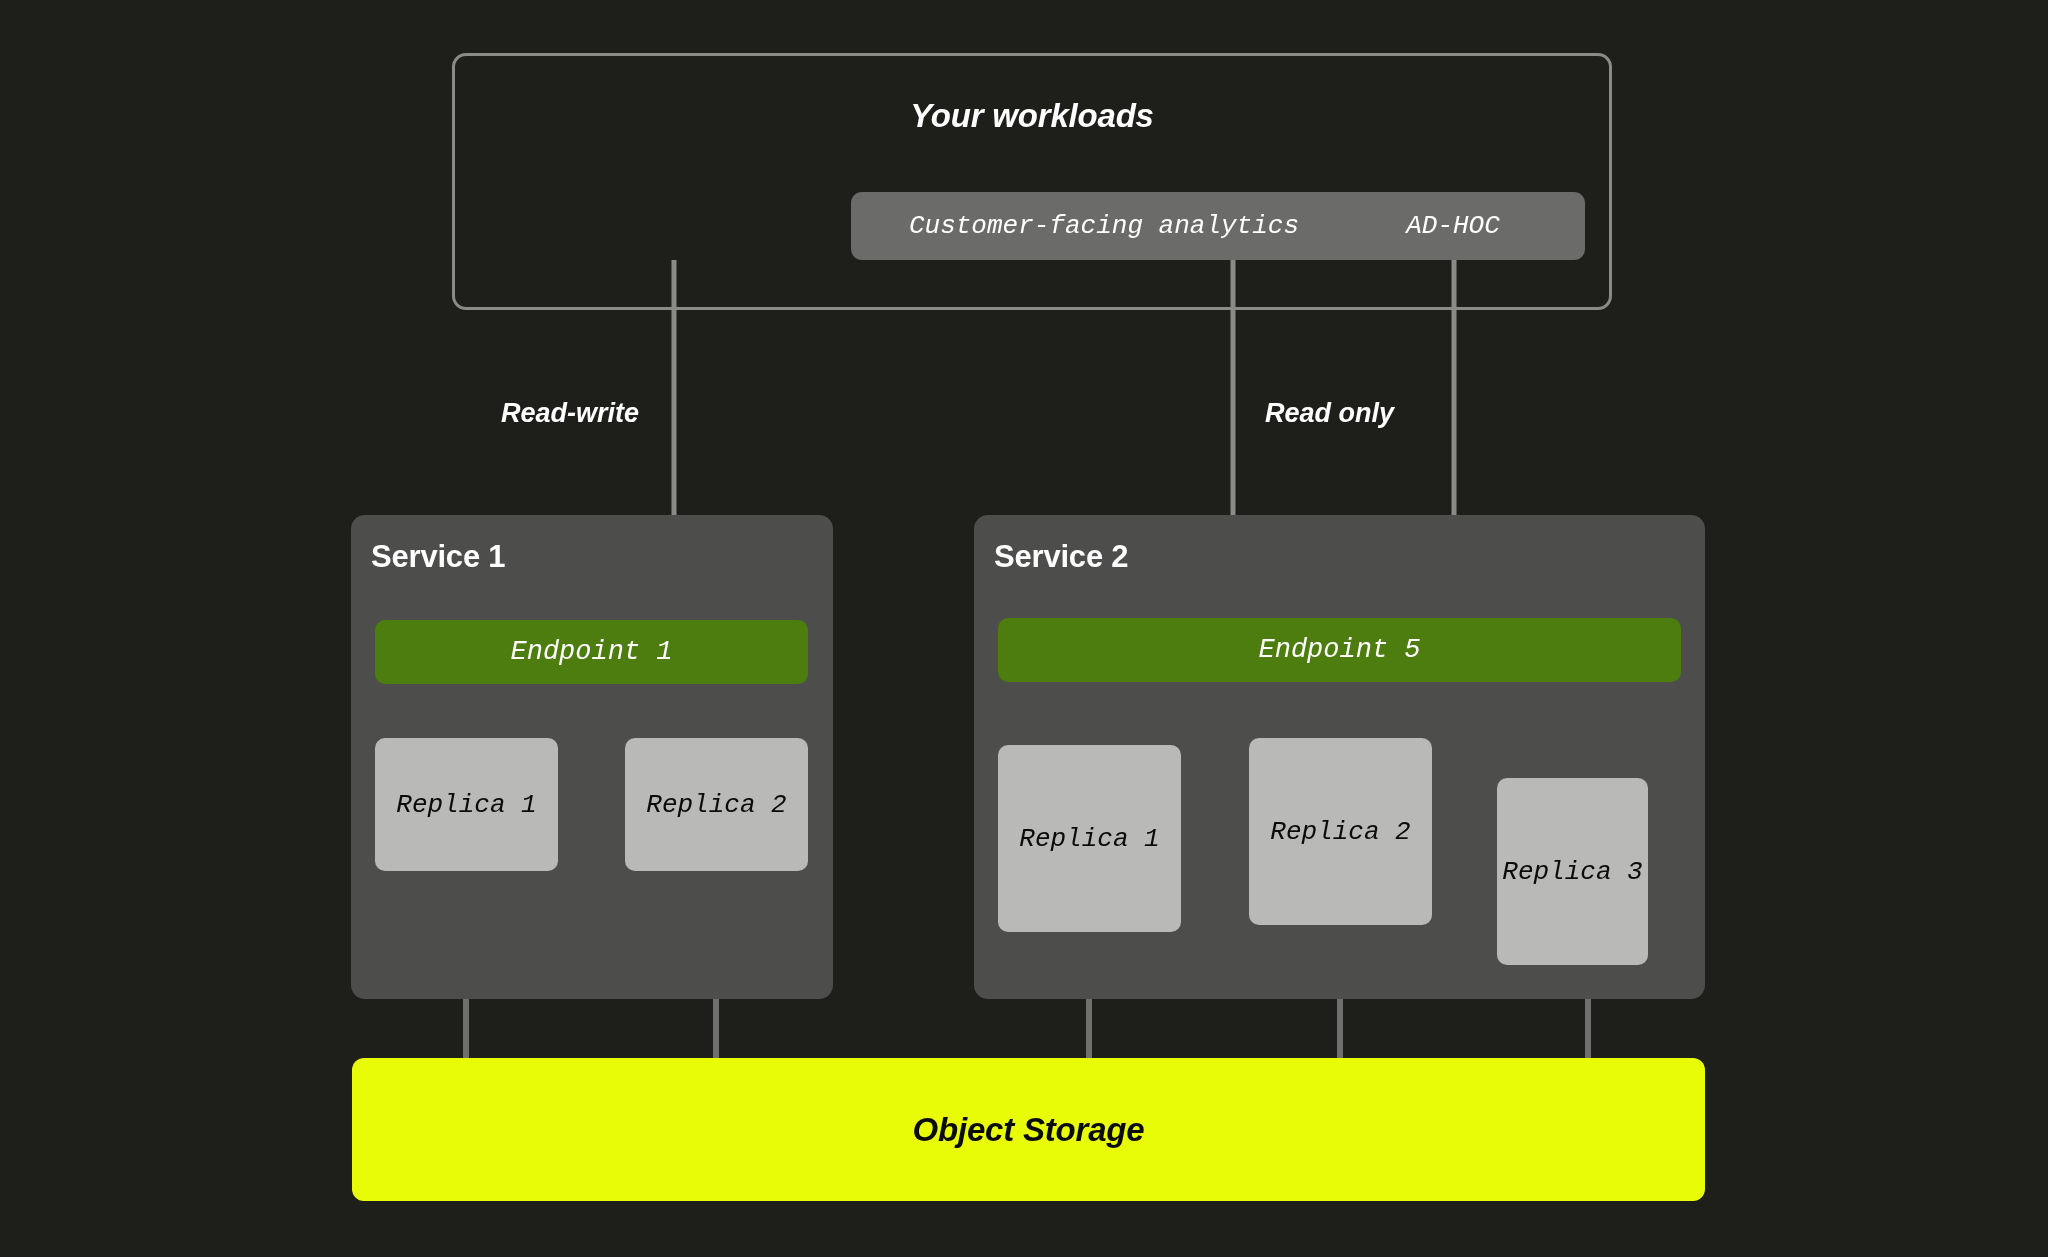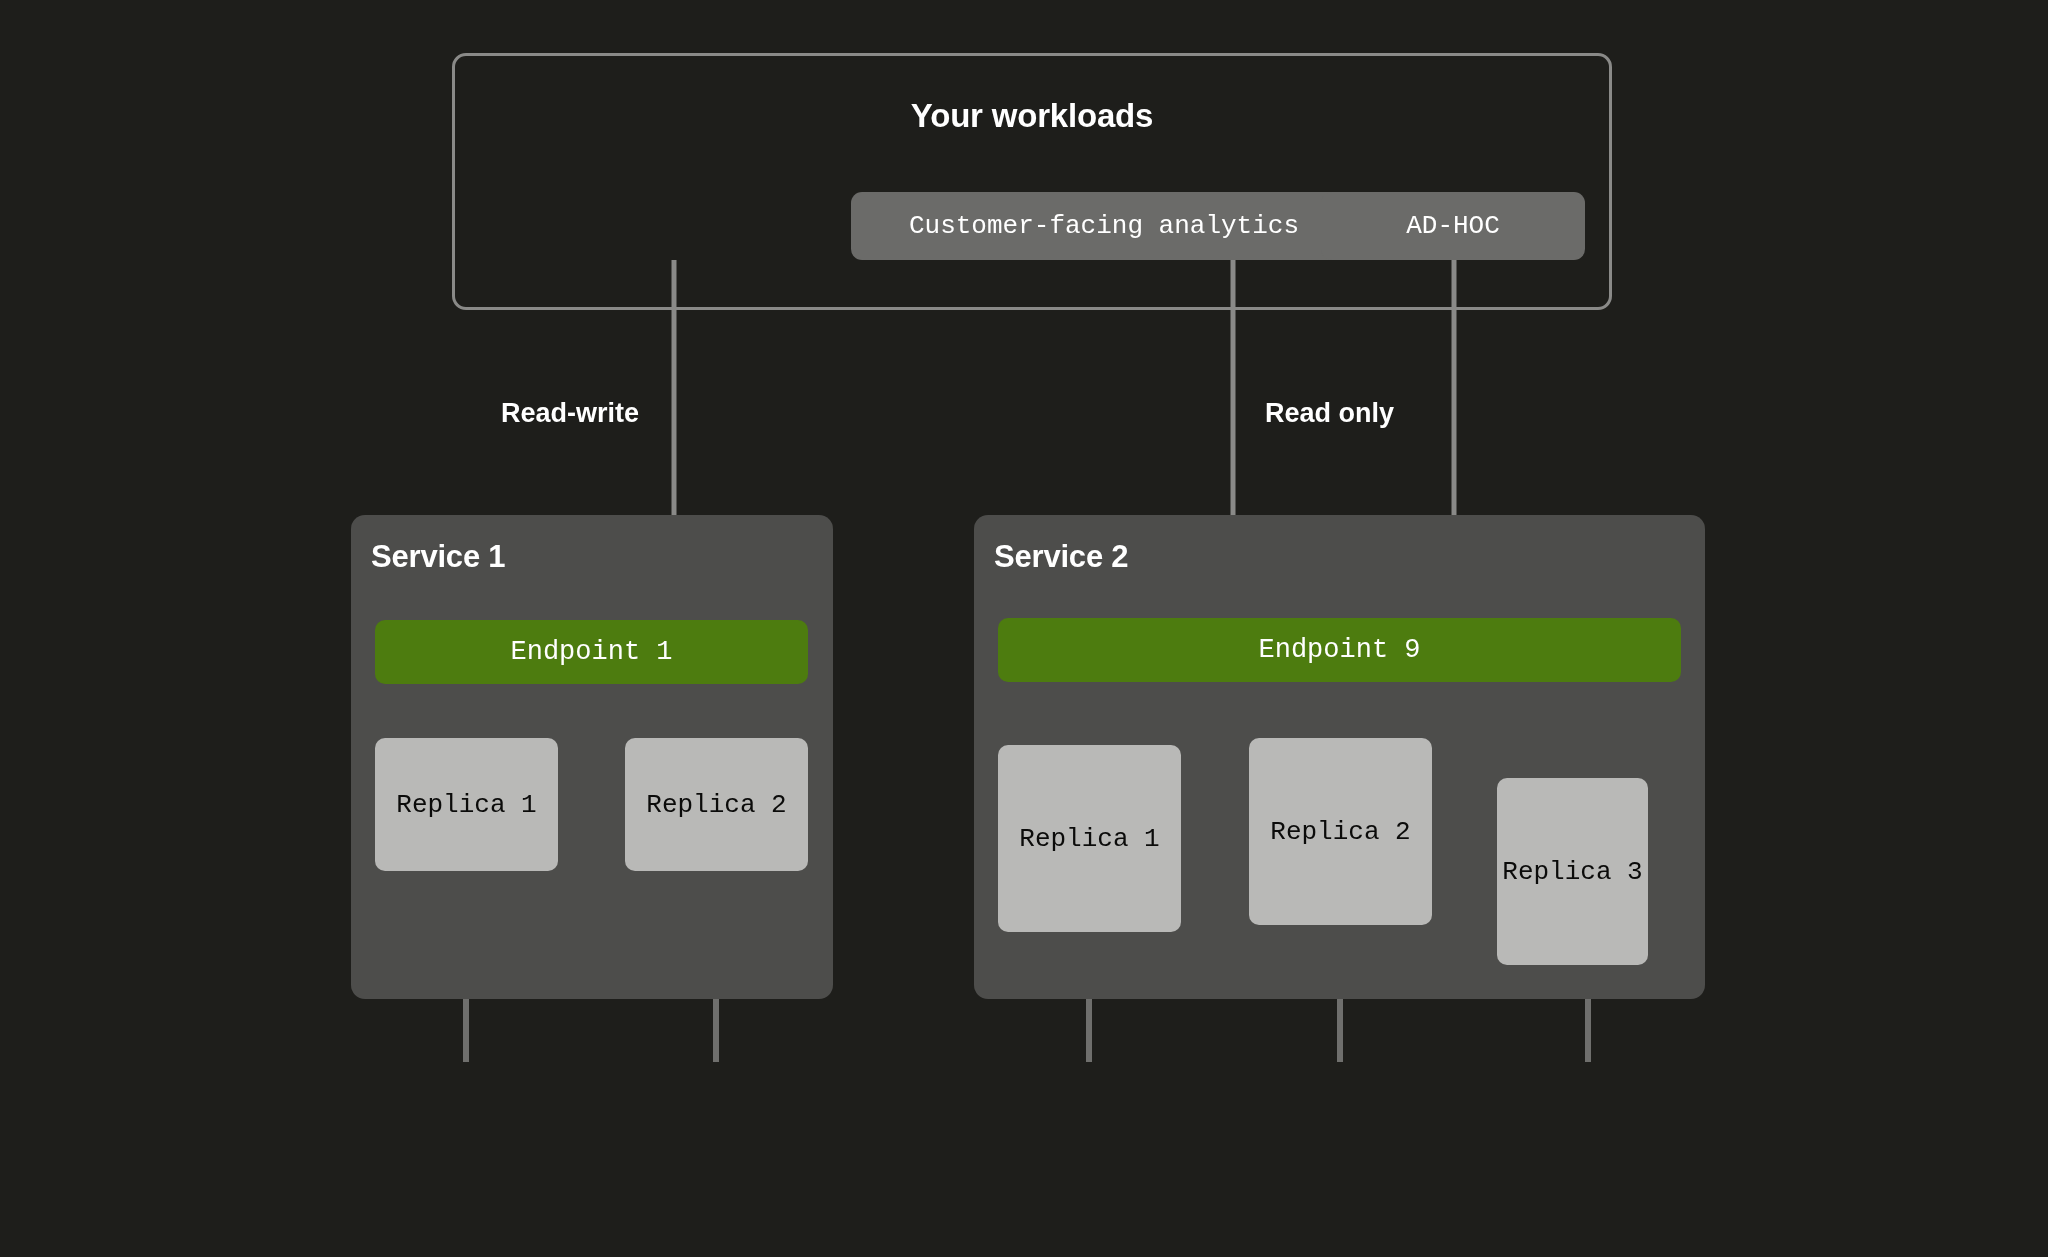--- a/index.html
+++ b/index.html
@@ -16,20 +16,21 @@
     font-family: "Liberation Sans", sans-serif;
   }
 
   
   .abs { position: absolute; box-sizing: border-box; }
   .center-text {
     display: flex;
     align-items: center;
     justify-content: center;
     text-align: center;
+    font-style: italic;
   }
   .mono { font-family: "Liberation Mono", "DejaVu Sans Mono", monospace; }
 
   
   #workloads-frame {
     left: 452px; top: 53px; width: 1160px; height: 257px;
     border: 3px solid #8a8a88;
     border-radius: 14px;
     background: transparent;
   }
@@ -198,22 +199,23 @@
   <div id="endpoint-1" class="abs endpoint center-text mono">Endpoint 1</div>
 
   <div id="s1-replica-1" class="abs replica center-text mono">Replica 1</div>
 
   <div id="s1-replica-2" class="abs replica center-text mono">Replica 2</div>
 
   <div id="service-2" class="abs service-box">
     <div class="service-title">Service 2</div>
   </div>
 
-  <div id="endpoint-2" class="abs endpoint center-text mono">Endpoint 9</div>
+  <div id="endpoint-2" class="abs endpoint center-text mono">Endpoint 5</div>
 
   <div id="s2-replica-1" class="abs replica center-text mono">Replica 1</div>
 
   <div id="s2-replica-2" class="abs replica center-text mono">Replica 2</div>
 
   <div id="s2-replica-3" class="abs replica center-text mono">Replica 3</div>
 
+  <div id="object-storage" class="abs center-text">Object Storage</div>
 
 </div>
 
 </body></html>

